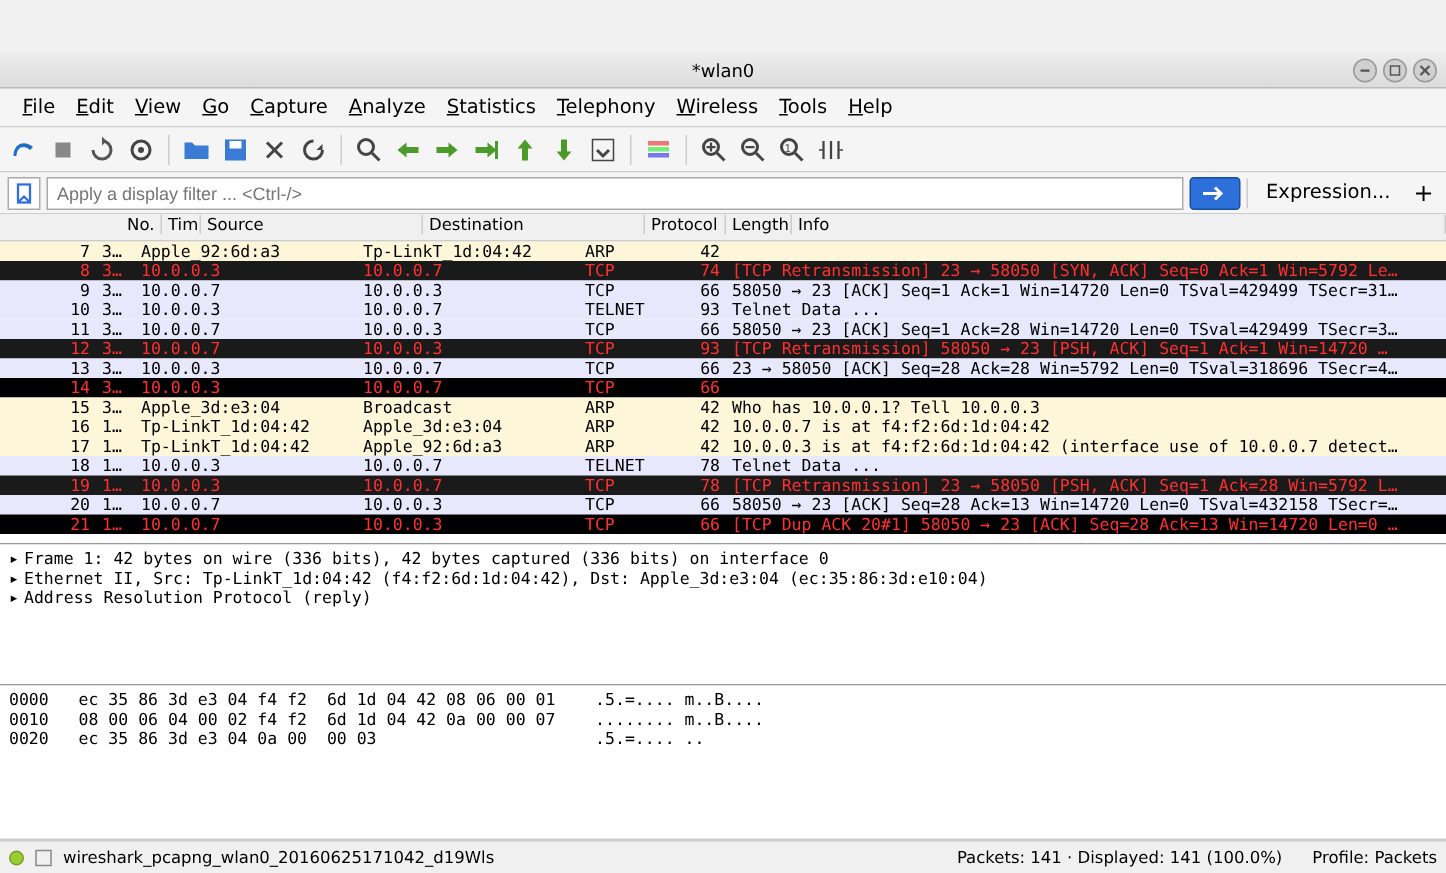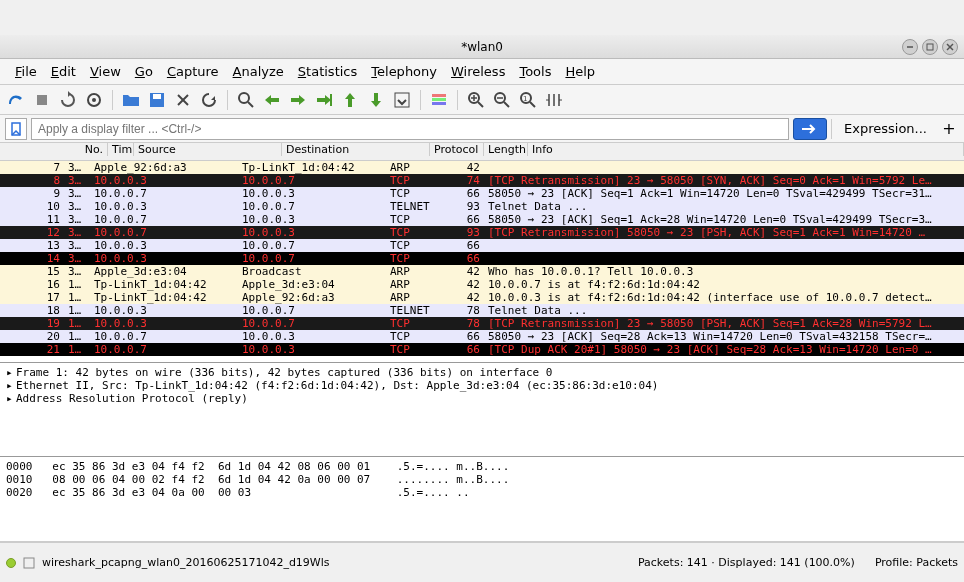--- a/index.html
+++ b/index.html
@@ -199,21 +199,21 @@
   font-family: "DejaVu Sans Mono", monospace;
   font-size: 11px;
   padding: 3px 6px;
   overflow: hidden;
   border-bottom: 1px solid #ccc;
 }
 .hex-pane .hline { white-space: pre; }
 .statusbar {
   background: #f0f0f0;
   border-top: 1px solid #ccc;
-  height: 40px;
+  height: 22px;
   display: flex;
   align-items: center;
   font-size: 11px;
   padding: 0 6px;
 }
 .statusbar .dot {
   width: 10px; height: 10px; border-radius: 50%;
   background: #9acd32; border: 1px solid #7a9e28;
   margin-right: 6px;
 }
@@ -473,20 +473,21 @@
         <div class="c-len">93</div>
         <div class="c-info">[TCP Retransmission] 58050 → 23 [PSH, ACK] Seq=1 Ack=1 Win=14720 …</div>
       </div>
       <div class="prow bg-tcp">
         <div class="c-no">13</div>
         <div class="c-tim">3…</div>
         <div class="c-src">10.0.0.3</div>
         <div class="c-dst">10.0.0.7</div>
         <div class="c-pro">TCP</div>
         <div class="c-len">66</div>
+        <div class="c-info">23 → 58050 [ACK] Seq=28 Ack=28 Win=5792 Len=0 TSval=318696 TSecr=4…</div>
       </div>
       <div class="prow bg-dup">
         <div class="c-no">14</div>
         <div class="c-tim">3…</div>
         <div class="c-src">10.0.0.3</div>
         <div class="c-dst">10.0.0.7</div>
         <div class="c-pro">TCP</div>
         <div class="c-len">66</div>
       </div>
       <div class="prow bg-arp">

